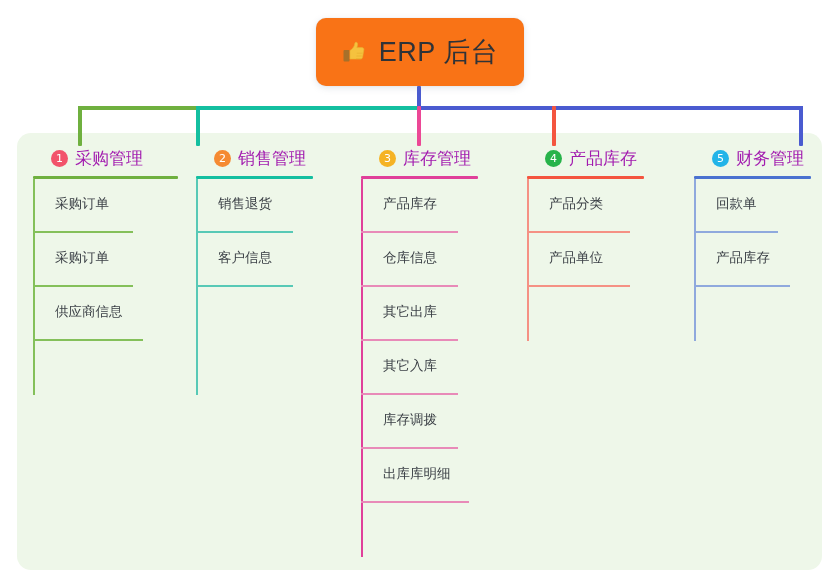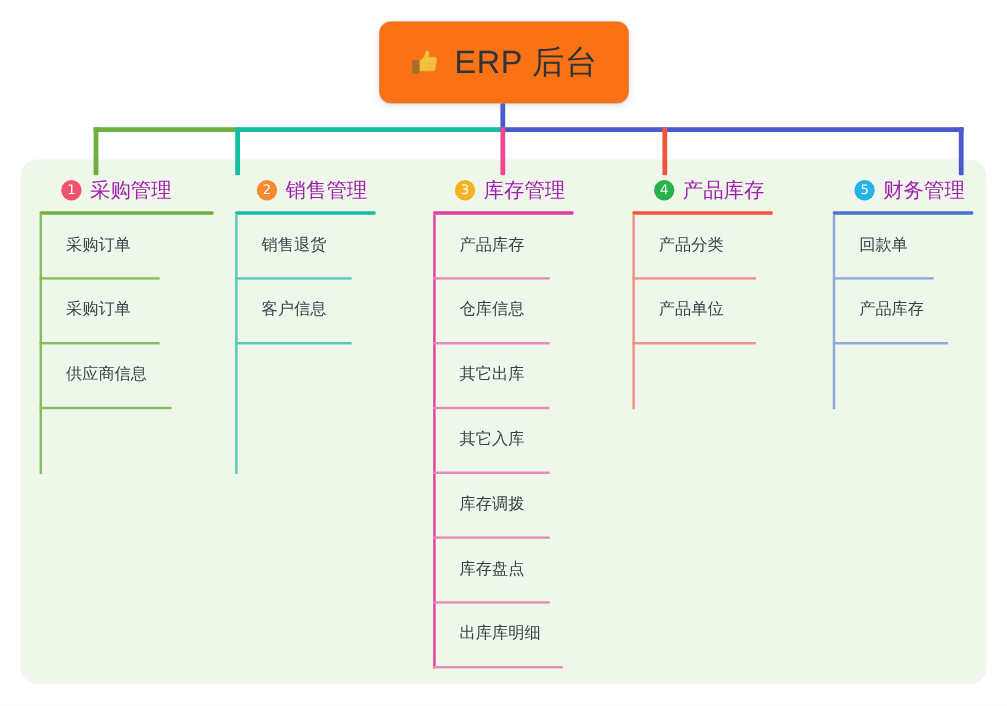--- a/index.html
+++ b/index.html
@@ -225,24 +225,20 @@
       </div>
       <div class="item">
         <span class="item-label">其它入库</span>
         <span class="item-rule" style="width:97px; background:#e88ab8;"></span>
       </div>
       <div class="item">
         <span class="item-label">库存调拨</span>
         <span class="item-rule" style="width:97px; background:#e88ab8;"></span>
       </div>
       <div class="item">
-        <span class="item-label">库存盘点</span>
-        <span class="item-rule" style="width:97px; background:#e88ab8;"></span>
-      </div>
-      <div class="item">
         <span class="item-label">出库库明细</span>
         <span class="item-rule" style="width:108px; background:#e88ab8;"></span>
       </div>
     </div>
   </div>
 
   <div class="column" style="left:527px; width:175px;">
     <div class="col-head">
       <span class="badge" style="background:#27b34a;">4</span>
       <span class="col-title">产品库存</span>

